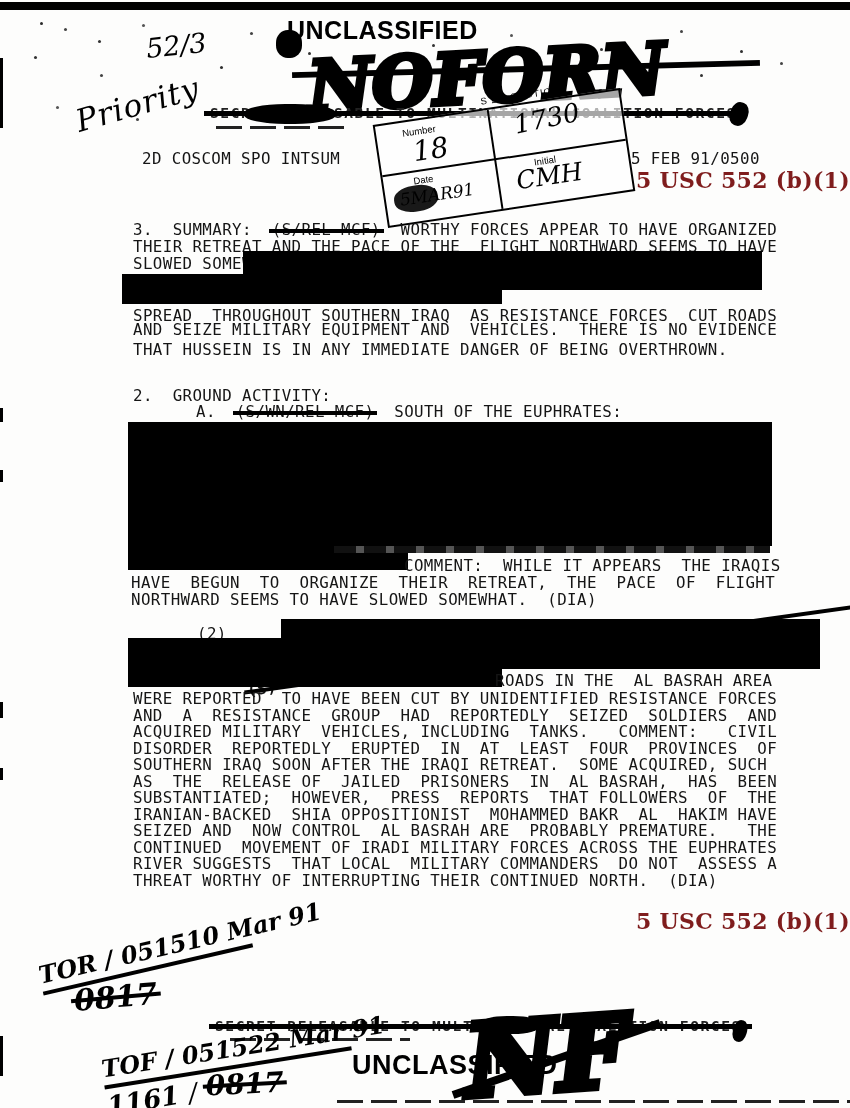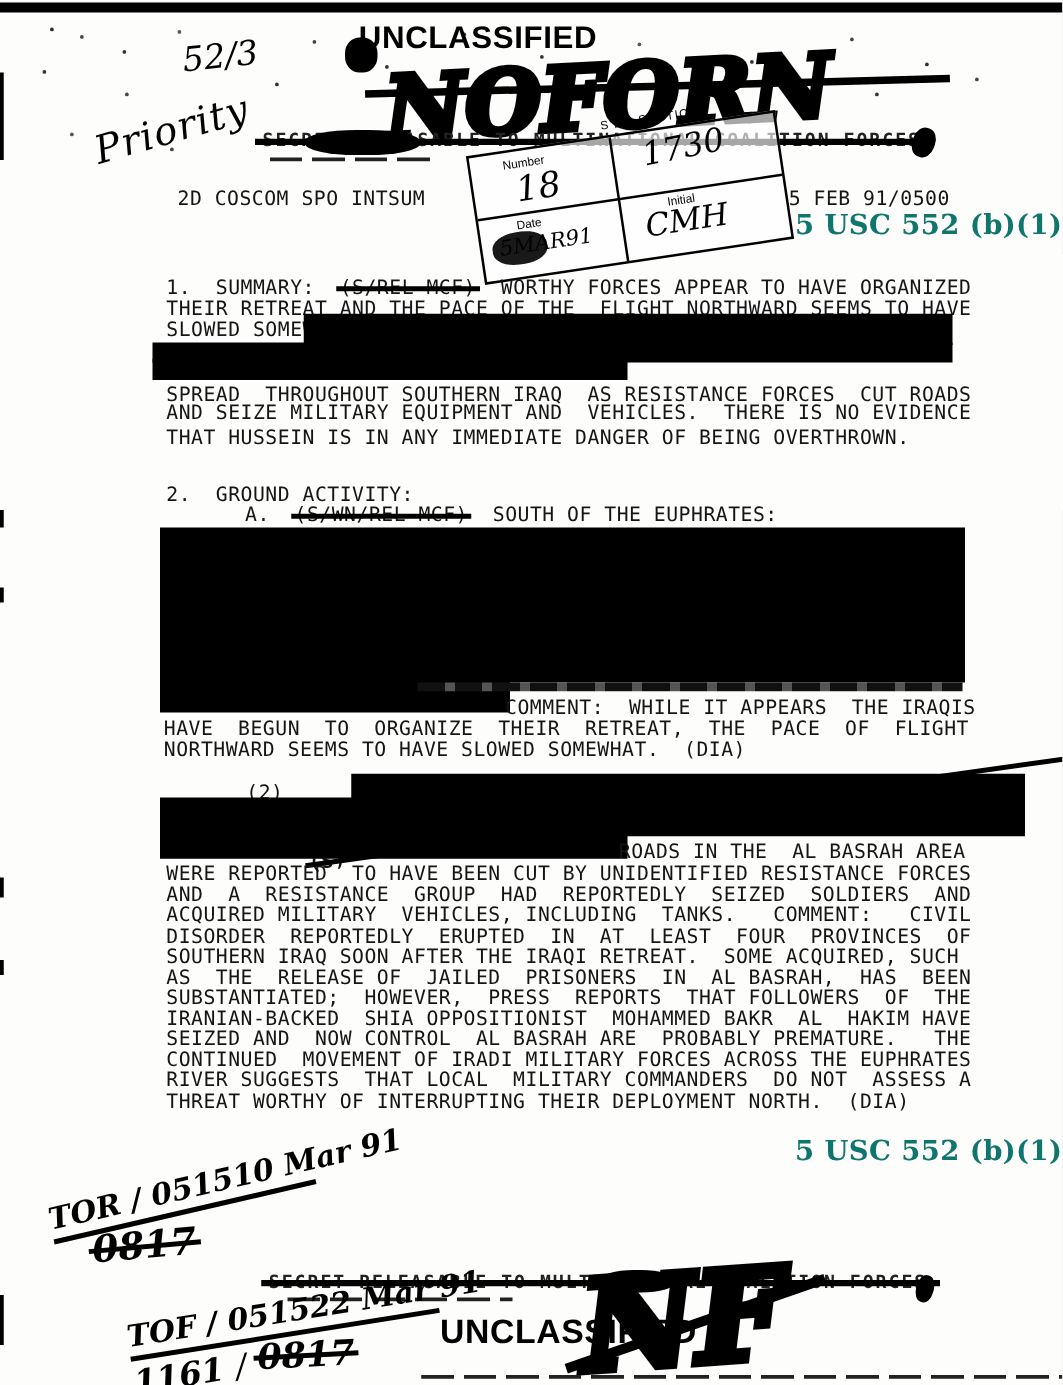--- a/index.html
+++ b/index.html
@@ -1,20 +1,20 @@
 <!DOCTYPE html>
 <html><head>
 <meta charset="utf-8">
 <style>
   html,body{margin:0;padding:0;background:#e8e8e8;}
   .page{position:relative;width:850px;height:1108px;margin:0 auto;background:#fdfdfc;overflow:hidden;
         font-family:"DejaVu Sans Mono",monospace;color:#101010;}
   .mono{position:absolute;font:15.8px "DejaVu Sans Mono",monospace;letter-spacing:.4px;white-space:pre;color:#151515;}
   .banner{position:absolute;font:bold 25px "Liberation Sans",sans-serif;letter-spacing:.5px;color:#000;}
-  .foia{position:absolute;font:bold 22px "DejaVu Serif",serif;color:#0f766e;letter-spacing:.3px;}
+  .foia{position:absolute;font:bold 22px "DejaVu Serif",serif;color:#7f1d1d;letter-spacing:.3px;}
   .redaction{position:absolute;background:#000;}
   .hand{position:absolute;font-family:"DejaVu Serif",serif;font-style:italic;color:#000;}
   .st-heavy{position:relative;}
   .st-heavy::after{content:"";position:absolute;left:-3px;right:-3px;top:46%;height:4px;background:#000;}
   .class-line{position:absolute;font:bold 14.5px "DejaVu Sans Mono",monospace;letter-spacing:1.6px;white-space:pre;color:#222;}
   .class-line::after{content:"";position:absolute;left:-6px;right:-10px;top:40%;height:5px;background:#000;}
   .blob{position:absolute;background:#000;border-radius:45%;}
   .topbar{position:absolute;left:0;top:2px;width:850px;height:8px;background:#000;}
   .dashline{position:absolute;height:3px;
      background:repeating-linear-gradient(90deg,#222 0 26px,transparent 26px 34px);}
@@ -77,21 +77,21 @@
     <div class="stamp-val" style="left:14px;top:66px;font-size:17px;">5MAR91</div>
     <div class="blob" style="left:8px;top:64px;width:44px;height:26px;opacity:.9;"></div>
     <div class="stamp-label" style="left:152px;top:53px;">Initial</div>
     <div class="stamp-val" style="left:132px;top:60px;font-size:25px;">CMH</div>
   </div>
 
   <div class="mono" style="left:142px;top:149px;">2D COSCOM SPO INTSUM</div>
   <div class="mono" style="left:631px;top:149px;">5 FEB 91/0500</div>
   <div class="foia" style="left:636px;top:167px;">5 USC 552 (b)(1)</div>
 
-  <div class="mono" style="left:133px;top:220px;"><span>1.  SUMMARY:  </span><span class="st-heavy">(S/REL MCF)</span><span>  WORTHY FORCES APPEAR TO HAVE ORGANIZED</span></div>
+  <div class="mono" style="left:133px;top:220px;"><span>3.  SUMMARY:  </span><span class="st-heavy">(S/REL MCF)</span><span>  WORTHY FORCES APPEAR TO HAVE ORGANIZED</span></div>
   <div class="mono" style="left:133px;top:237px;">THEIR RETREAT AND THE PACE OF THE  FLIGHT NORTHWARD SEEMS TO HAVE</div>
   <div class="mono" style="left:133px;top:254px;">SLOWED SOMEWHAT.</div>
 
   <div class="redaction" style="left:243px;top:251px;width:519px;height:25px;"></div>
   <div class="redaction" style="left:122px;top:274px;width:640px;height:16px;"></div>
   <div class="redaction" style="left:122px;top:287px;width:380px;height:17px;"></div>
 
   <div class="mono" style="left:133px;top:306px;">SPREAD  THROUGHOUT SOUTHERN IRAQ  AS RESISTANCE FORCES  CUT ROADS</div>
   <div class="mono" style="left:133px;top:320px;">AND SEIZE MILITARY EQUIPMENT AND  VEHICLES.  THERE IS NO EVIDENCE</div>
   <div class="mono" style="left:133px;top:340px;text-align:center;">THAT HUSSEIN IS IN ANY IMMEDIATE DANGER OF BEING OVERTHROWN.</div>
@@ -120,21 +120,21 @@
   <div class="mono" style="left:133px;top:706px;">AND  A  RESISTANCE  GROUP  HAD  REPORTEDLY  SEIZED  SOLDIERS  AND</div>
   <div class="mono" style="left:133px;top:722px;">ACQUIRED MILITARY  VEHICLES, INCLUDING  TANKS.   COMMENT:   CIVIL</div>
   <div class="mono" style="left:133px;top:739px;">DISORDER  REPORTEDLY  ERUPTED  IN  AT  LEAST  FOUR  PROVINCES  OF</div>
   <div class="mono" style="left:133px;top:755px;">SOUTHERN IRAQ SOON AFTER THE IRAQI RETREAT.  SOME ACQUIRED, SUCH</div>
   <div class="mono" style="left:133px;top:772px;">AS  THE  RELEASE OF  JAILED  PRISONERS  IN  AL BASRAH,  HAS  BEEN</div>
   <div class="mono" style="left:133px;top:788px;">SUBSTANTIATED;  HOWEVER,  PRESS  REPORTS  THAT FOLLOWERS  OF  THE</div>
   <div class="mono" style="left:133px;top:805px;">IRANIAN-BACKED  SHIA OPPOSITIONIST  MOHAMMED BAKR  AL  HAKIM HAVE</div>
   <div class="mono" style="left:133px;top:821px;">SEIZED AND  NOW CONTROL  AL BASRAH ARE  PROBABLY PREMATURE.   THE</div>
   <div class="mono" style="left:133px;top:838px;">CONTINUED  MOVEMENT OF IRADI MILITARY FORCES ACROSS THE EUPHRATES</div>
   <div class="mono" style="left:133px;top:854px;">RIVER SUGGESTS  THAT LOCAL  MILITARY COMMANDERS  DO NOT  ASSESS A</div>
-  <div class="mono" style="left:133px;top:871px;">THREAT WORTHY OF INTERRUPTING THEIR DEPLOYMENT NORTH.  (DIA)</div>
+  <div class="mono" style="left:133px;top:871px;">THREAT WORTHY OF INTERRUPTING THEIR CONTINUED NORTH.  (DIA)</div>
 
   <div class="foia" style="left:636px;top:908px;">5 USC 552 (b)(1)</div>
 
   <div style="position:absolute;left:40px;top:928px;transform:rotate(-13deg);">
     <div class="hand" style="position:static;font-size:24px;font-weight:bold;">TOR / 051510 Mar 91</div>
     <div style="width:215px;height:4px;background:#000;margin-top:2px;"></div>
     <div class="hand st-heavy" style="position:static;display:inline-block;margin-left:28px;font-size:30px;font-weight:bold;transform:rotate(8deg);">0817</div>
   </div>
 
   <div class="class-line" style="left:215px;top:1018px;">SECRET RELEASABLE TO MULTINATIONAL COALITION FORCES</div>

